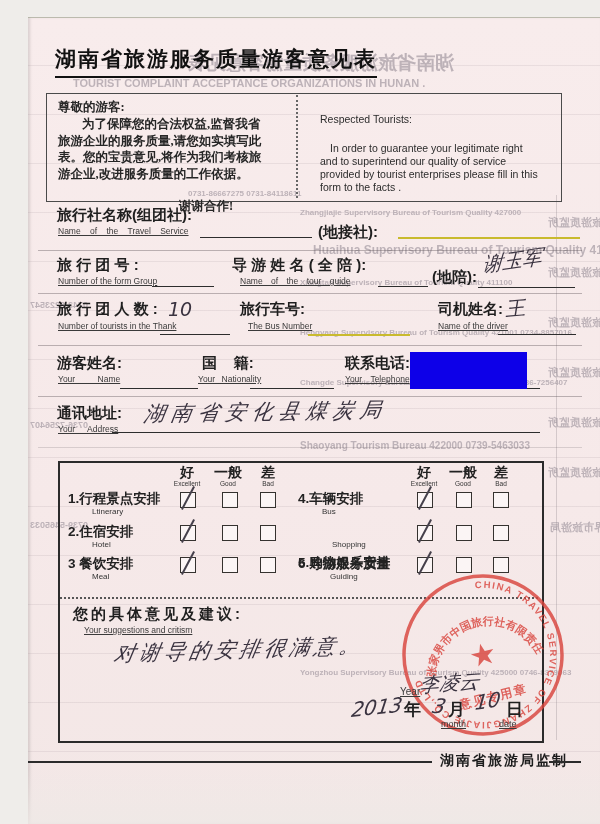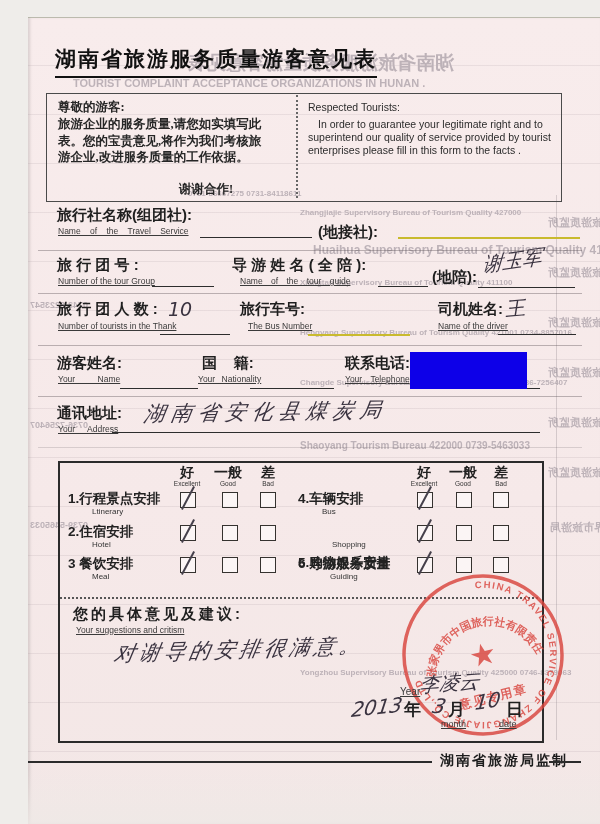--- a/index.html
+++ b/index.html
@@ -17,21 +17,21 @@
   .ul{position:absolute;height:0;border-bottom:1.5px solid #2d2d2d;}
   .uly{position:absolute;height:0;border-bottom:2.5px solid #c9ba2e;}
   .hw{font-family:"DejaVu Sans",sans-serif;color:#3a3340;white-space:nowrap;transform-origin:left bottom;font-style:italic;}
   #title{left:55px;top:45px;font-size:21px;font-weight:bold;letter-spacing:2px;color:#111;border-bottom:2.5px solid #111;padding-bottom:3px;white-space:nowrap;}
   #notice-box{left:46px;top:93px;width:514px;height:107px;border:1.2px solid #4a4a4a;}
   #notice-divider{left:296px;top:95px;height:103px;width:0;border-left:2px dotted #666;}
   #notice-cn{left:58px;top:99px;font-size:12.5px;line-height:16.8px;color:#262626;font-weight:bold;font-family:"Liberation Serif",serif;}
   #notice-cn .ind{padding-left:24px;}
   #notice-cn .right{text-align:right;padding-right:28px;margin-top:15px;}
   #notice-en{left:304px;top:97px;width:252px;font-size:10.5px;line-height:13px;color:#2c2c2c;}
-  #notice-en p{margin:4px;}
+  #notice-en p{margin:16px;}
   .sub{font-size:8.5px;}
   #ratings-box{left:58px;top:461px;width:482px;height:278px;border:2px solid #2b2b2b;}
   .hdr-cn{font-size:14px;font-weight:bold;color:#222;width:34px;text-align:center;}
   .hdr-en{font-size:6.5px;color:#333;width:40px;text-align:center;}
   .item-cn{font-size:13.5px;font-weight:bold;color:#222;white-space:nowrap;}
   .item-en{font-size:8px;color:#333;white-space:nowrap;}
   .cbrow{position:absolute;width:100px;height:16px;}
   .cb{position:absolute;top:0;width:14px;height:14px;border:1.6px solid #35322f;background:rgba(255,255,255,.55);}
   .cb.checked::after{content:"";position:absolute;left:6px;top:-8px;width:2px;height:26px;background:#45404b;transform:rotate(28deg);}
   #dotted-sep{left:60px;top:597px;width:478px;border-top:2px dotted #555;height:0;}
@@ -70,20 +70,21 @@
     <span class="m" style="left: 2px; top: 503px; font-size: 9px;">0739-5465033</span>
   </div>
 <div class="vbleed"></div>
 
 <div id="title" class="abs">湖南省旅游服务质量游客意见表</div>
 
 <div id="notice-box" class="abs"></div>
 <div id="notice-divider" class="abs"></div>
 <div id="notice-cn" class="abs">
   <div>尊敬的游客:</div>
+  <div class="ind">为了保障您的合法权益,监督我省</div>
   <div>旅游企业的服务质量,请您如实填写此</div>
   <div>表。您的宝贵意见,将作为我们考核旅</div>
   <div>游企业,改进服务质量的工作依据。</div>
   <div class="right">谢谢合作!</div>
 </div>
 <div id="notice-en" class="abs">
   <p>Respected Tourists:</p>
   <p style="text-indent:10px">In order to guarantee your legitimate right and to superintend our quality of service provided by tourist enterprises please fill in this form to the facts .</p>
 </div>
 
@@ -93,21 +94,21 @@
 <div class="sep" style="top:396px"></div>
 <div class="sep" style="top:447px;opacity:.5"></div>
 
 <div class="abs cnb" style="left:57px;top:206px;font-size:15px">旅行社名称(组团社):</div>
 <div class="abs en sub" style="left:58px;top:226px;word-spacing:7px">Name of the Travel Service</div>
 <div class="ul" style="left:200px;top:237px;width:112px"></div>
 <div class="abs cnb" style="left:318px;top:223px;font-size:15px">(地接社):</div>
 <div class="uly" style="left:398px;top:237px;width:182px"></div>
 
 <div class="abs cnb" style="left:57px;top:256px;font-size:15px">旅 行 团 号 :</div>
-<div class="abs en sub" style="left:58px;top:276px">Number of the tour Group</div>
+<div class="abs en sub" style="left:58px;top:276px">Number of the form Group</div>
 <div class="ul" style="left:152px;top:286px;width:62px"></div>
 <div class="abs cnb" style="left:232px;top:256px;font-size:15px">导 游 姓 名 ( 全 陪 ):</div>
 <div class="abs en sub" style="left:240px;top:276px;word-spacing:6px">Name of the tour guide</div>
 <div class="ul" style="left:378px;top:286px;width:50px"></div>
 <div class="abs cnb" style="left:432px;top:268px;font-size:15px">(地陪):</div>
 <div class="abs hw" style="left:482px;top:252px;font-size:20px;transform:rotate(-8deg) skewX(-12deg)">谢玉军</div>
 <div class="ul" style="left:478px;top:287px;width:97px"></div>
 
 <div class="abs cnb" style="left:57px;top:300px;font-size:15px">旅 行 团 人 数 :</div>
 <div class="abs en sub" style="left:58px;top:321px">Number of tourists in the Thank</div>
@@ -197,21 +198,21 @@
 <div class="abs item-en" style="left:330px;top:572px">Guiding</div>
 <div class="cbrow" style="left:417px;top:557px">
   <span class="cb checked" style="left:0"></span>
   <span class="cb" style="left:39px"></span>
   <span class="cb" style="left:76px"></span>
 </div>
 
 <div id="dotted-sep" class="abs"></div>
 
 <div class="abs cnb" style="left:73px;top:605px;font-size:15px;letter-spacing:3px">您的具体意见及建议:</div>
-<div class="abs en sub" style="left:76px;top:625px">Your suggestions and critism</div>
+<div class="abs en sub" style="left:84px;top:625px">Your suggestions and critism</div>
 <div class="abs hw" style="left:112px;top:640px;font-size:21px;letter-spacing:4px;transform:rotate(-2deg) skewX(-12deg)">对谢导的安排很满意。</div>
 <div class="abs hw" style="left:418px;top:672px;font-size:20px;transform:rotate(-4deg) skewX(-10deg)">李凌云</div>
 
 <svg id="stamp" class="abs" viewBox="0 0 170 170">
   <circle cx="85" cy="85" r="79" fill="none" stroke="#d9453e" stroke-width="3.5"></circle>
   <defs>
     <path id="ringPath" d="M 85 18 A 67 67 0 1 1 84.99 18"></path>
     <path id="arcPath" d="M 33 95 A 54 54 0 0 1 137 95"></path>
   </defs>
   <text font-size="9.5" fill="#d9453e" letter-spacing="1.5" font-weight="bold">

